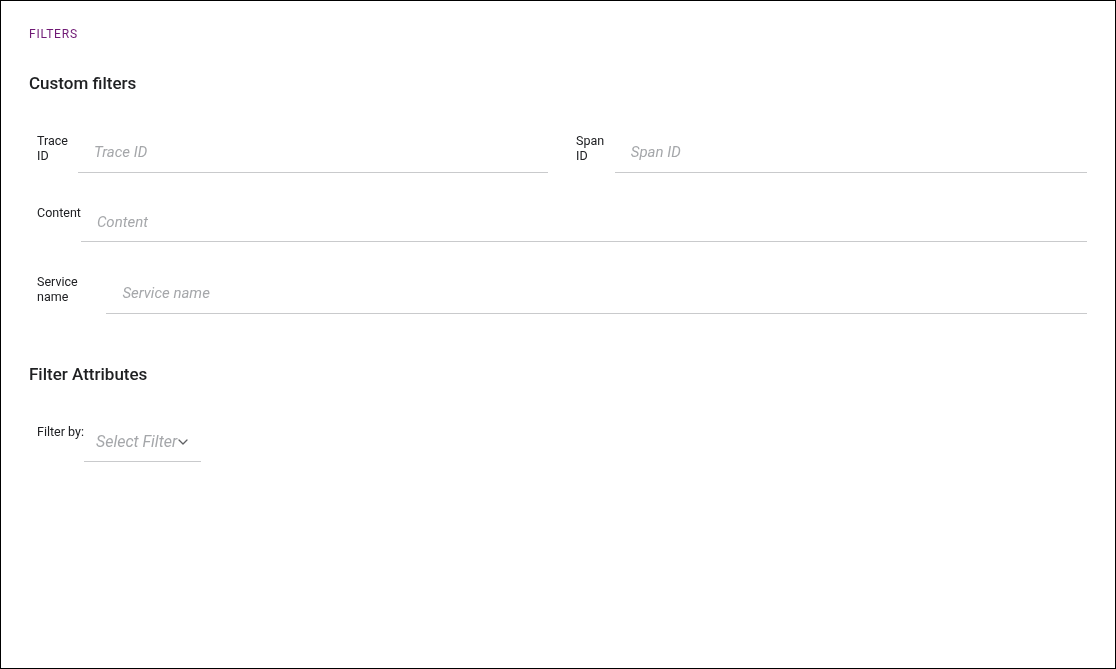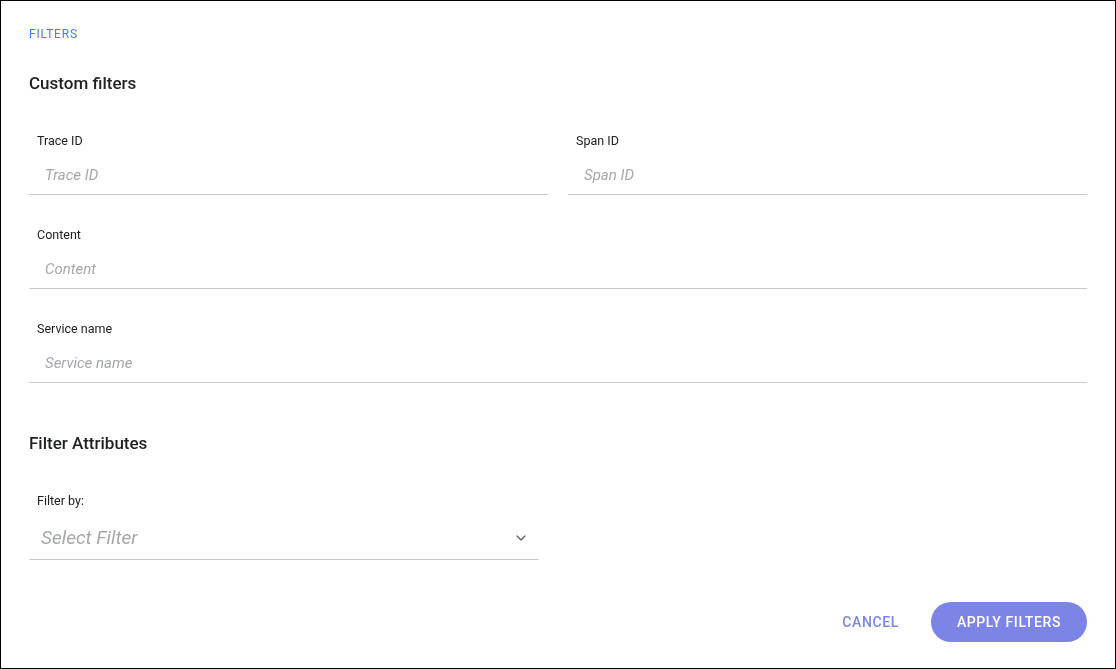--- a/index.html
+++ b/index.html
@@ -15,21 +15,21 @@
       border: 1px solid #000;
       position: relative;
     }
     .container {
       padding: 26px 28px;
       display: flex;
       flex-direction: column;
       height: 100%;
     }
     .eyebrow {
-      color: #3b82f6;
+      color: #701a75;
       font-size: 12px;
       letter-spacing: 0.8px;
       font-weight: 400;
       margin-bottom: 32px;
     }
     .section-title {
       color: #1f2022;
       font-size: 17px;
       font-weight: 500;
       margin-bottom: 40px;
@@ -39,21 +39,21 @@
       margin-bottom: 40px;
     }
     .row {
       display: flex;
       gap: 20px;
       margin-bottom: 32px;
     }
     .field {
       flex: 1;
       display: flex;
-      flex-direction: column;
+      flex-direction: row;
     }
     .field.full {
       width: 100%;
     }
     .field.half-left {
       width: 510px;
       flex: none;
     }
     .field-label {
       color: #202124;
@@ -82,21 +82,21 @@
       border-bottom: 1px solid #c9cacc;
       padding: 8px 12px 10px 12px;
       display: flex;
       align-items: center;
       justify-content: space-between;
       cursor: pointer;
     }
     .select-placeholder {
       color: #a5a7aa;
       font-style: italic;
-      font-size: 19px;
+      font-size: 16px;
     }
     .chevron {
       width: 12px;
       height: 12px;
       flex: none;
     }
     .chevron svg {
       display: block;
     }
     .actions {
@@ -172,18 +172,14 @@
         <span class="select-placeholder">Select Filter</span>
         <span class="chevron">
           <svg width="12" height="12" viewBox="0 0 12 12" fill="none">
             <path d="M2 4 L6 8 L10 4" stroke="#5f6063" stroke-width="1.3" fill="none" stroke-linecap="round" stroke-linejoin="round"></path>
           </svg>
         </span>
       </div>
     </div>
   </div>
 
-  <div class="actions">
-    <button class="btn-cancel">CANCEL</button>
-    <button class="btn-apply">APPLY FILTERS</button>
-  </div>
 
 </div>
 
 </body></html>

